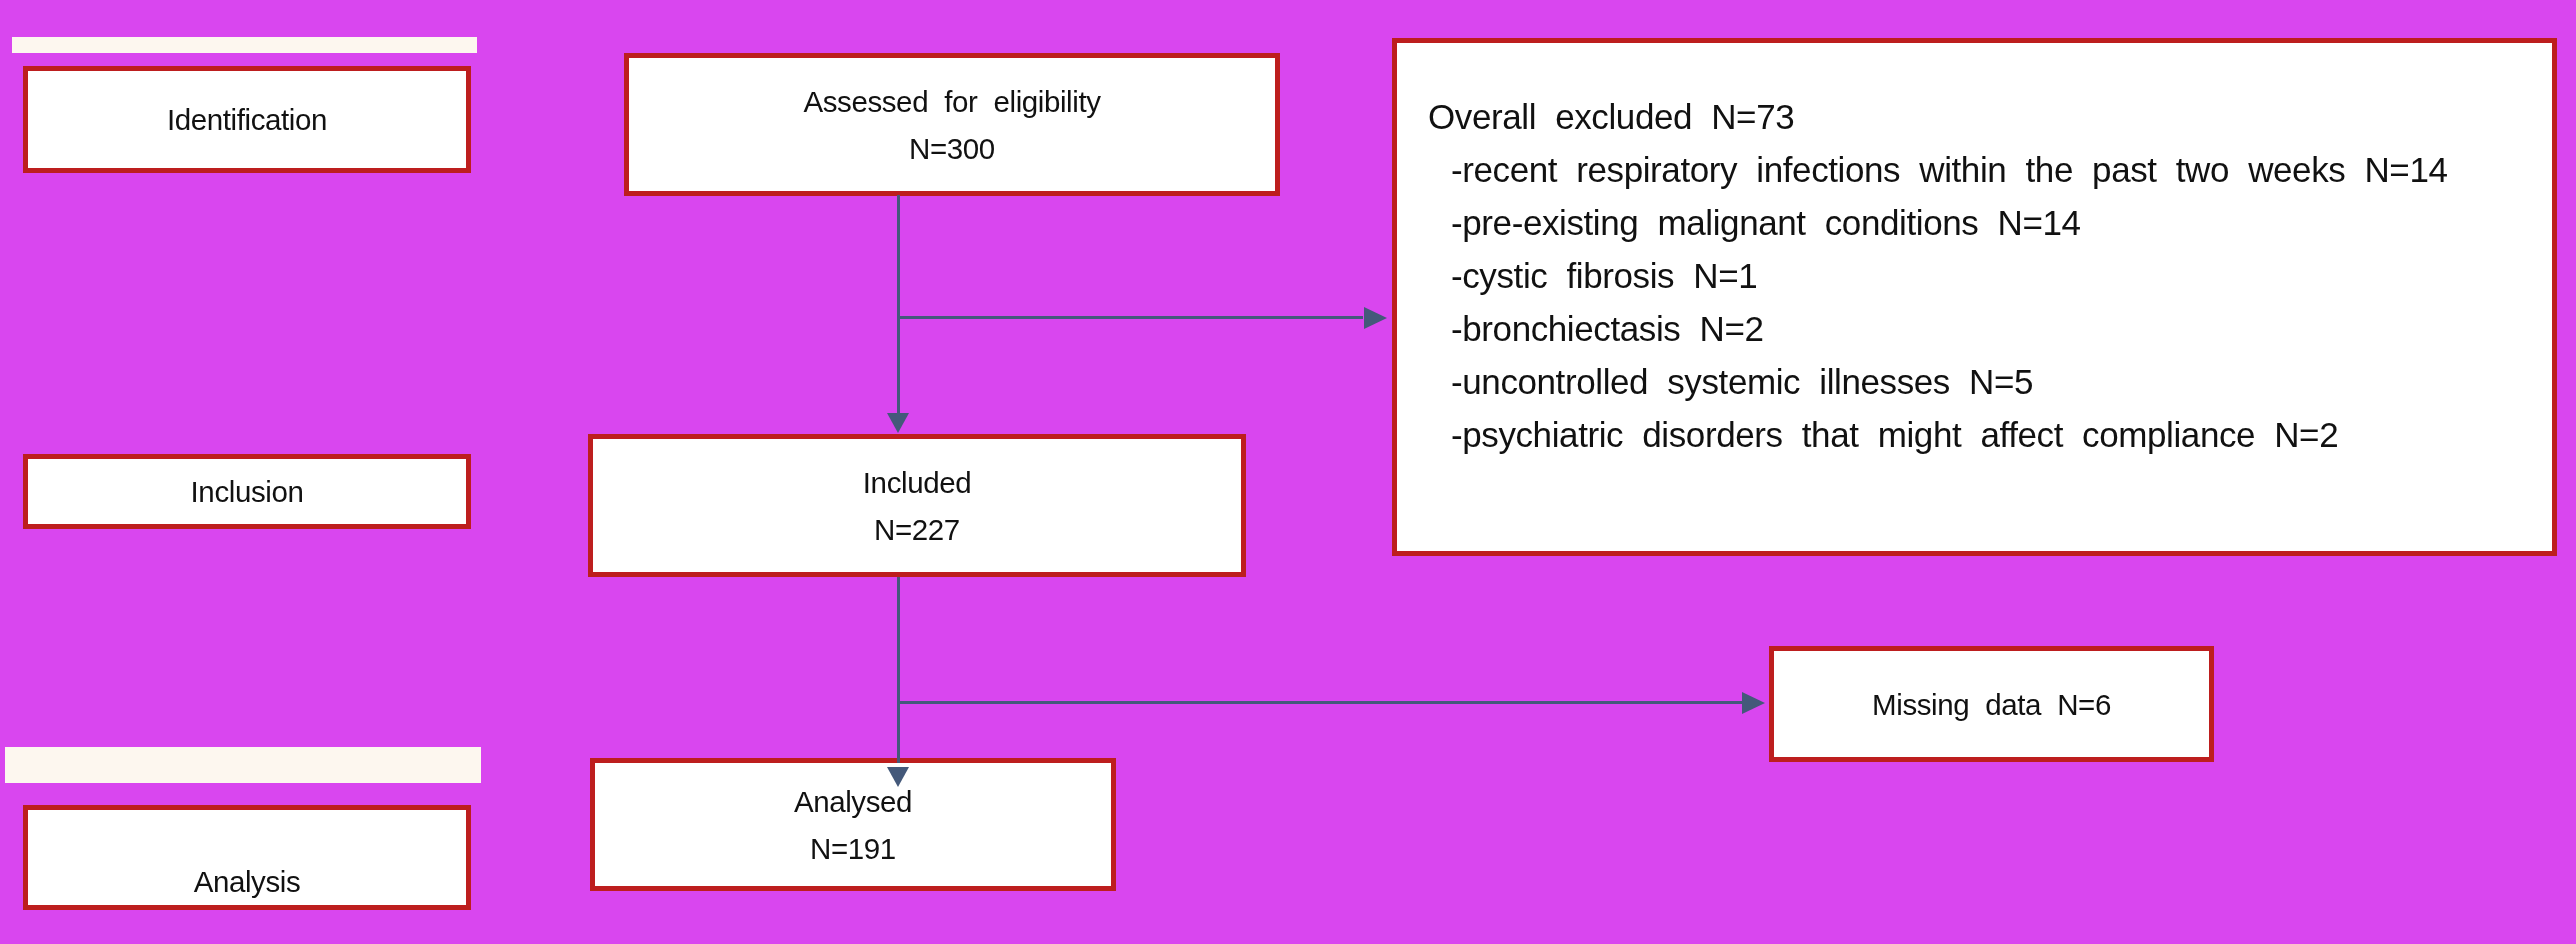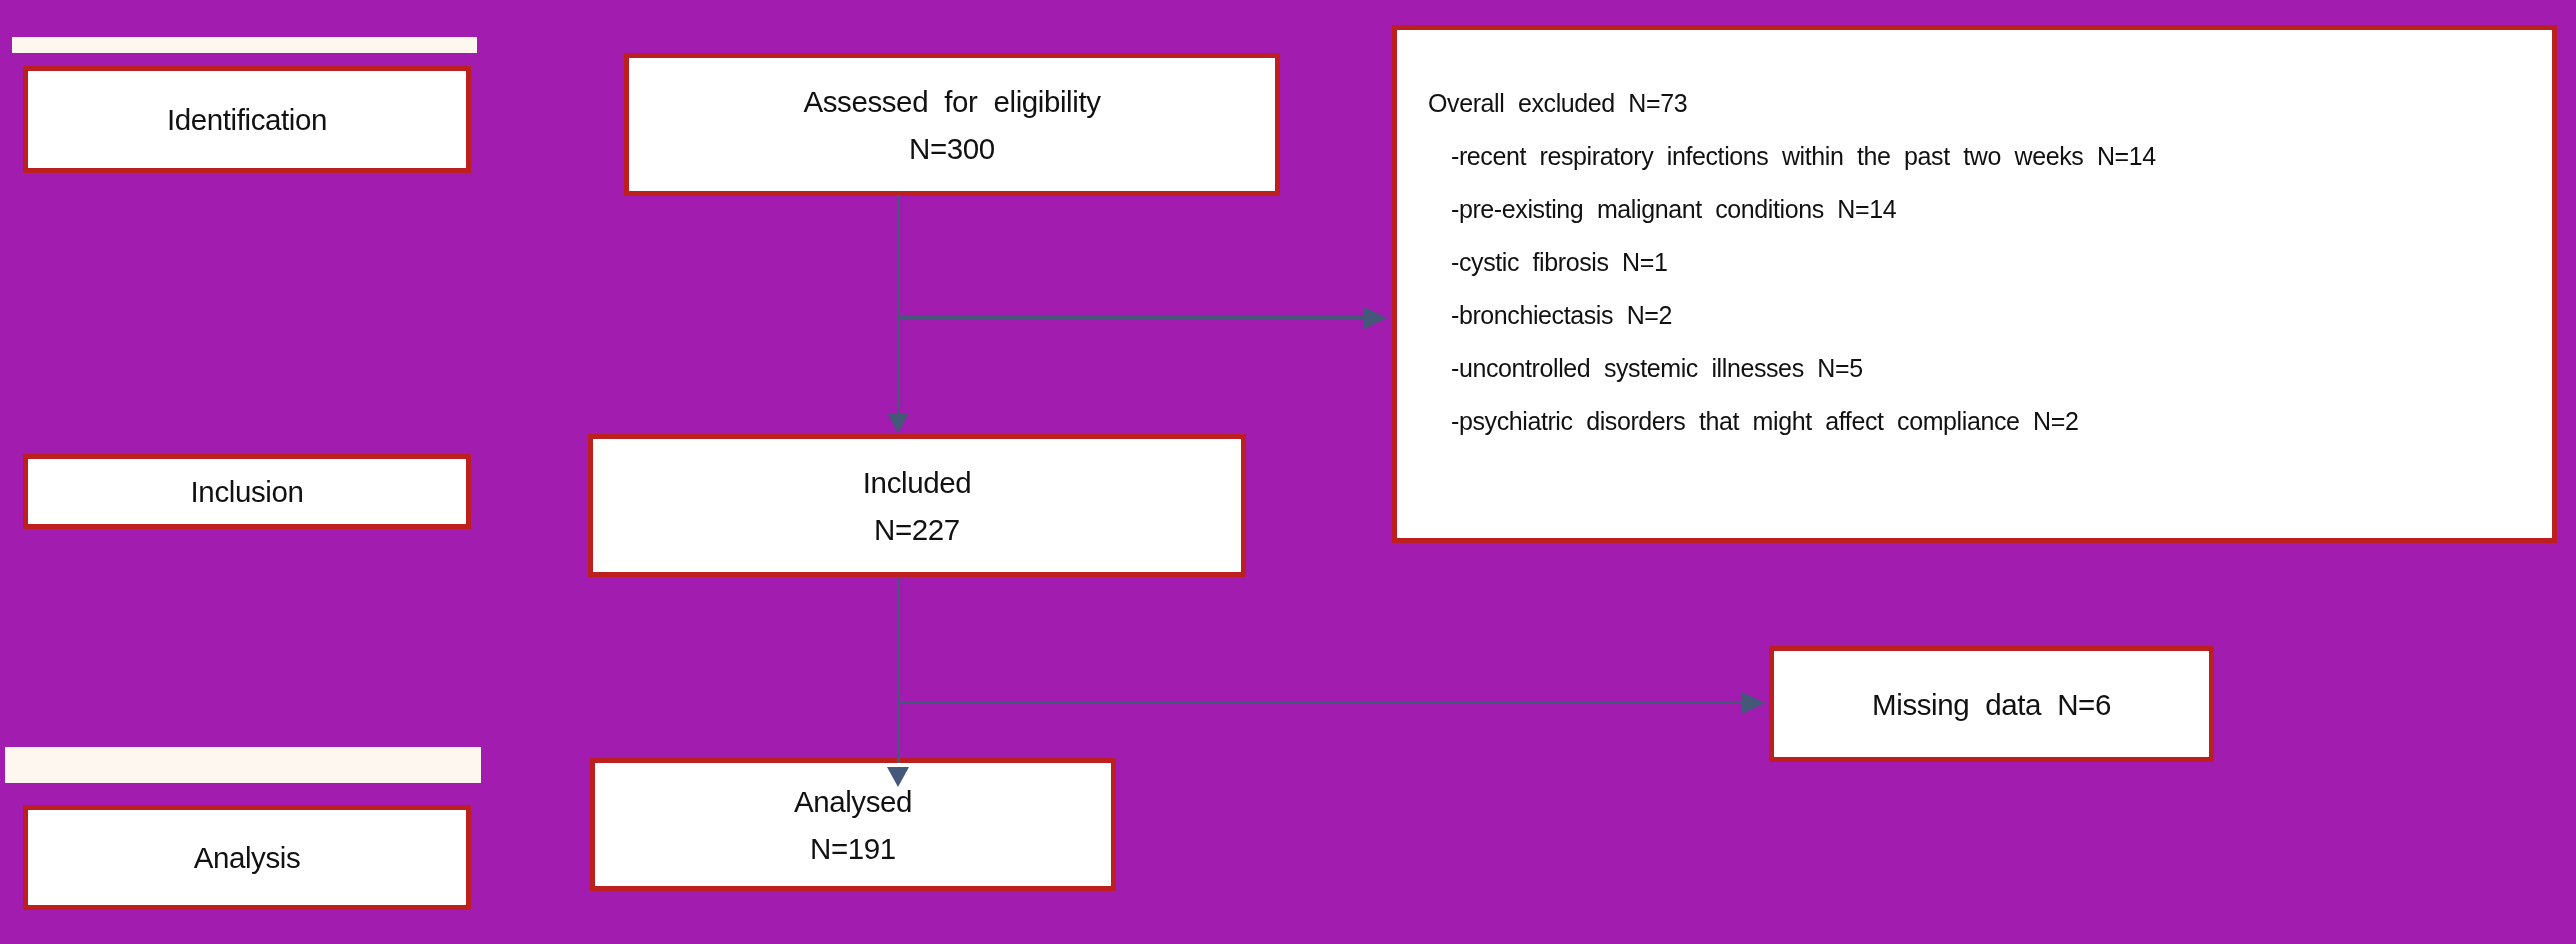--- a/index.html
+++ b/index.html
@@ -1,20 +1,20 @@
 <!DOCTYPE html>
 <html style="font-size:12.4px"><head>
 <meta charset="utf-8">
 <style>
   html, body { margin: 0; padding: 0; background: #ffffff; }
   .canvas {
     position: relative;
     width: 2576px;
     height: 945px;
-    background: #a21caf;
+    background: #d946ef;
     font-family: "Liberation Sans", "DejaVu Sans", sans-serif;
     color: #111111;
     overflow: hidden;
   }
   .canvas * { box-sizing: border-box; }
 
   
   .band { position: absolute; background: #fdf7ef; }
   .band-top      { left: 12.4px;  top: 37px;  width: 465px; height: 15.5px; }
   .band-analysis { left: 4.7px;   top: 747px; width: 476px; height: 36px; }
@@ -29,33 +29,33 @@
     align-items: center;
     justify-content: center;
     text-align: center;
     font-size: 29.5px;
     line-height: 47px;
     letter-spacing: -0.4px;
     word-spacing: 0.28em;
   }
   .stage-identification { left: 23px;  top: 66px;   width: 448px;  height: 107px; }
   .stage-inclusion      { left: 23px;  top: 454px;  width: 448px;  height: 75px; }
-  .stage-analysis       { left: 23px;  top: 805px; width: 448px;  height: 105px; }
+  .stage-analysis       { left: 23px;  top: 805px; width: 448px;  height: 105px; justify-content: flex-end; }
   .flow-assessed        { left: 588px; top: 53px;   width: 656px;  height: 143px; margin-left: 36px; }
   .flow-included        { left: 588px; top: 434px;  width: 658px;  height: 143px; }
   .flow-analysed        { left: 590px; top: 758px; width: 526px;  height: 133px; align-items: center; }
   .missing-box          { left: 1769px; top: 646px; width: 445px;  height: 116px; }
 
   
   .exclusion-box {
     position: absolute;
-    left: 1392px; top: 25px; width: 1165px; height: 518px;
+    left: 1392px; top: 38px; width: 1165px; height: 518px;
     background: #ffffff;
     border: 5.4px solid #bd1e1e;
-    font-size: 25px;
+    font-size: 35px;
     line-height: 53px;
     letter-spacing: -0.4px;
     word-spacing: 0.28em;
     padding: 47px 15.5px 0 31px;
     text-align: left;
   }
   .exclusion-item { padding-left: 23px; white-space: nowrap; }
   .exclusion-header { white-space: nowrap; }
 
   

